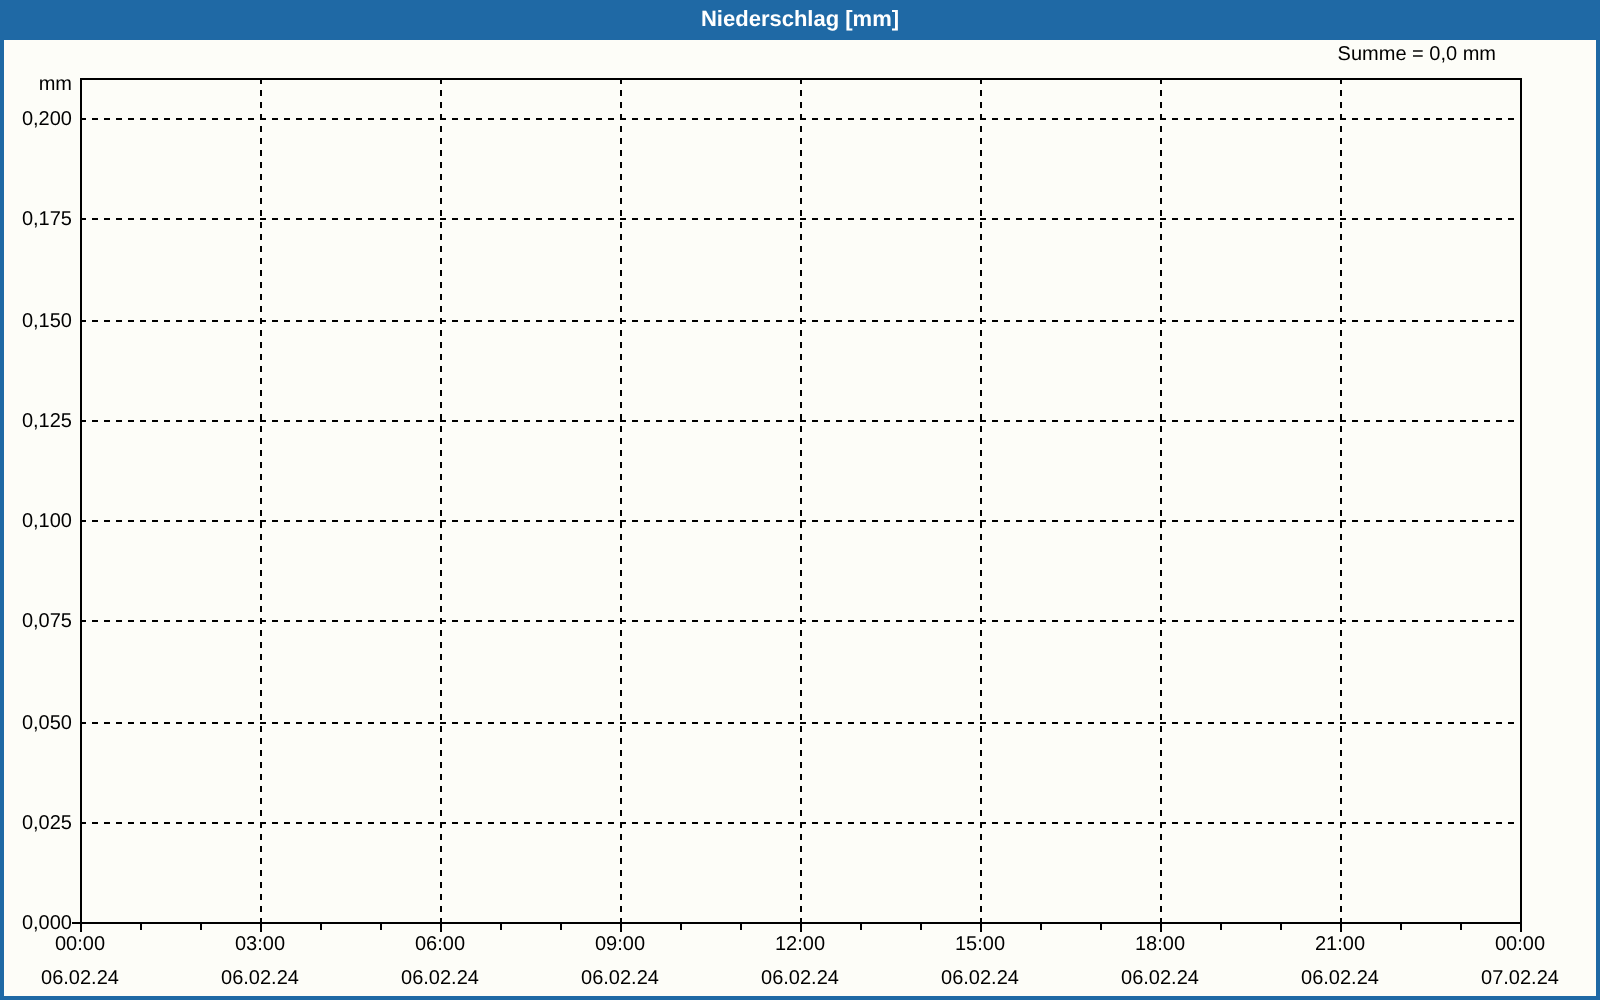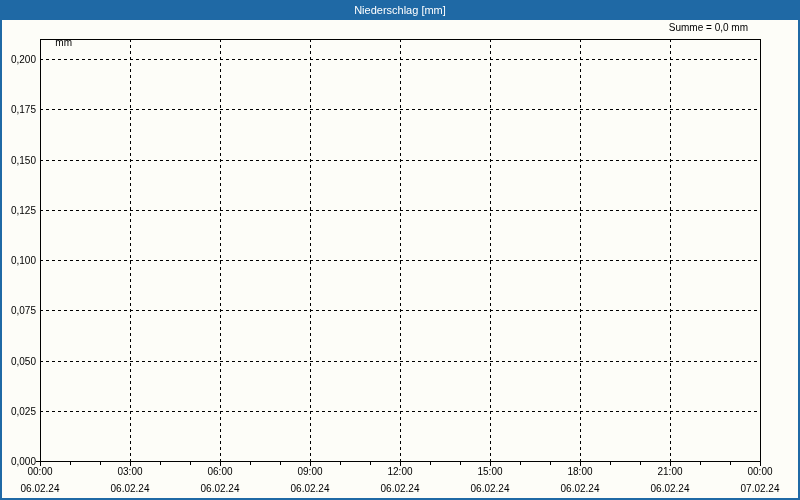--- a/index.html
+++ b/index.html
@@ -16,32 +16,32 @@
     pointer-events:none;
     box-sizing:border-box;
   }
   .titlebar{
     position:absolute;top:0;left:0;right:0;height:20px;
     background:#1f69a5;
     color:#ffffff;
     text-align:center;
     line-height:20px;
     font-size:11px;
-    font-weight:normal;
+    font-weight:bold;
   }
   .summe{
     position:absolute;top:22px;right:52px;
     font-size:10px;color:#000;
     white-space:nowrap;
     text-align:right;
   }
   .unit{
     position:absolute;top:37px;left:0;width:36px;
     text-align:right;
-    font-size:10px;color:#000;padding-left:36px;
+    font-size:10px;color:#000;
   }
   svg.plot{position:absolute;top:0;left:0;}
   svg text{
     font-family:"Liberation Sans", sans-serif;
     font-size:10px;
     fill:#000;
   }
 </style>
 </head>
 <body>

